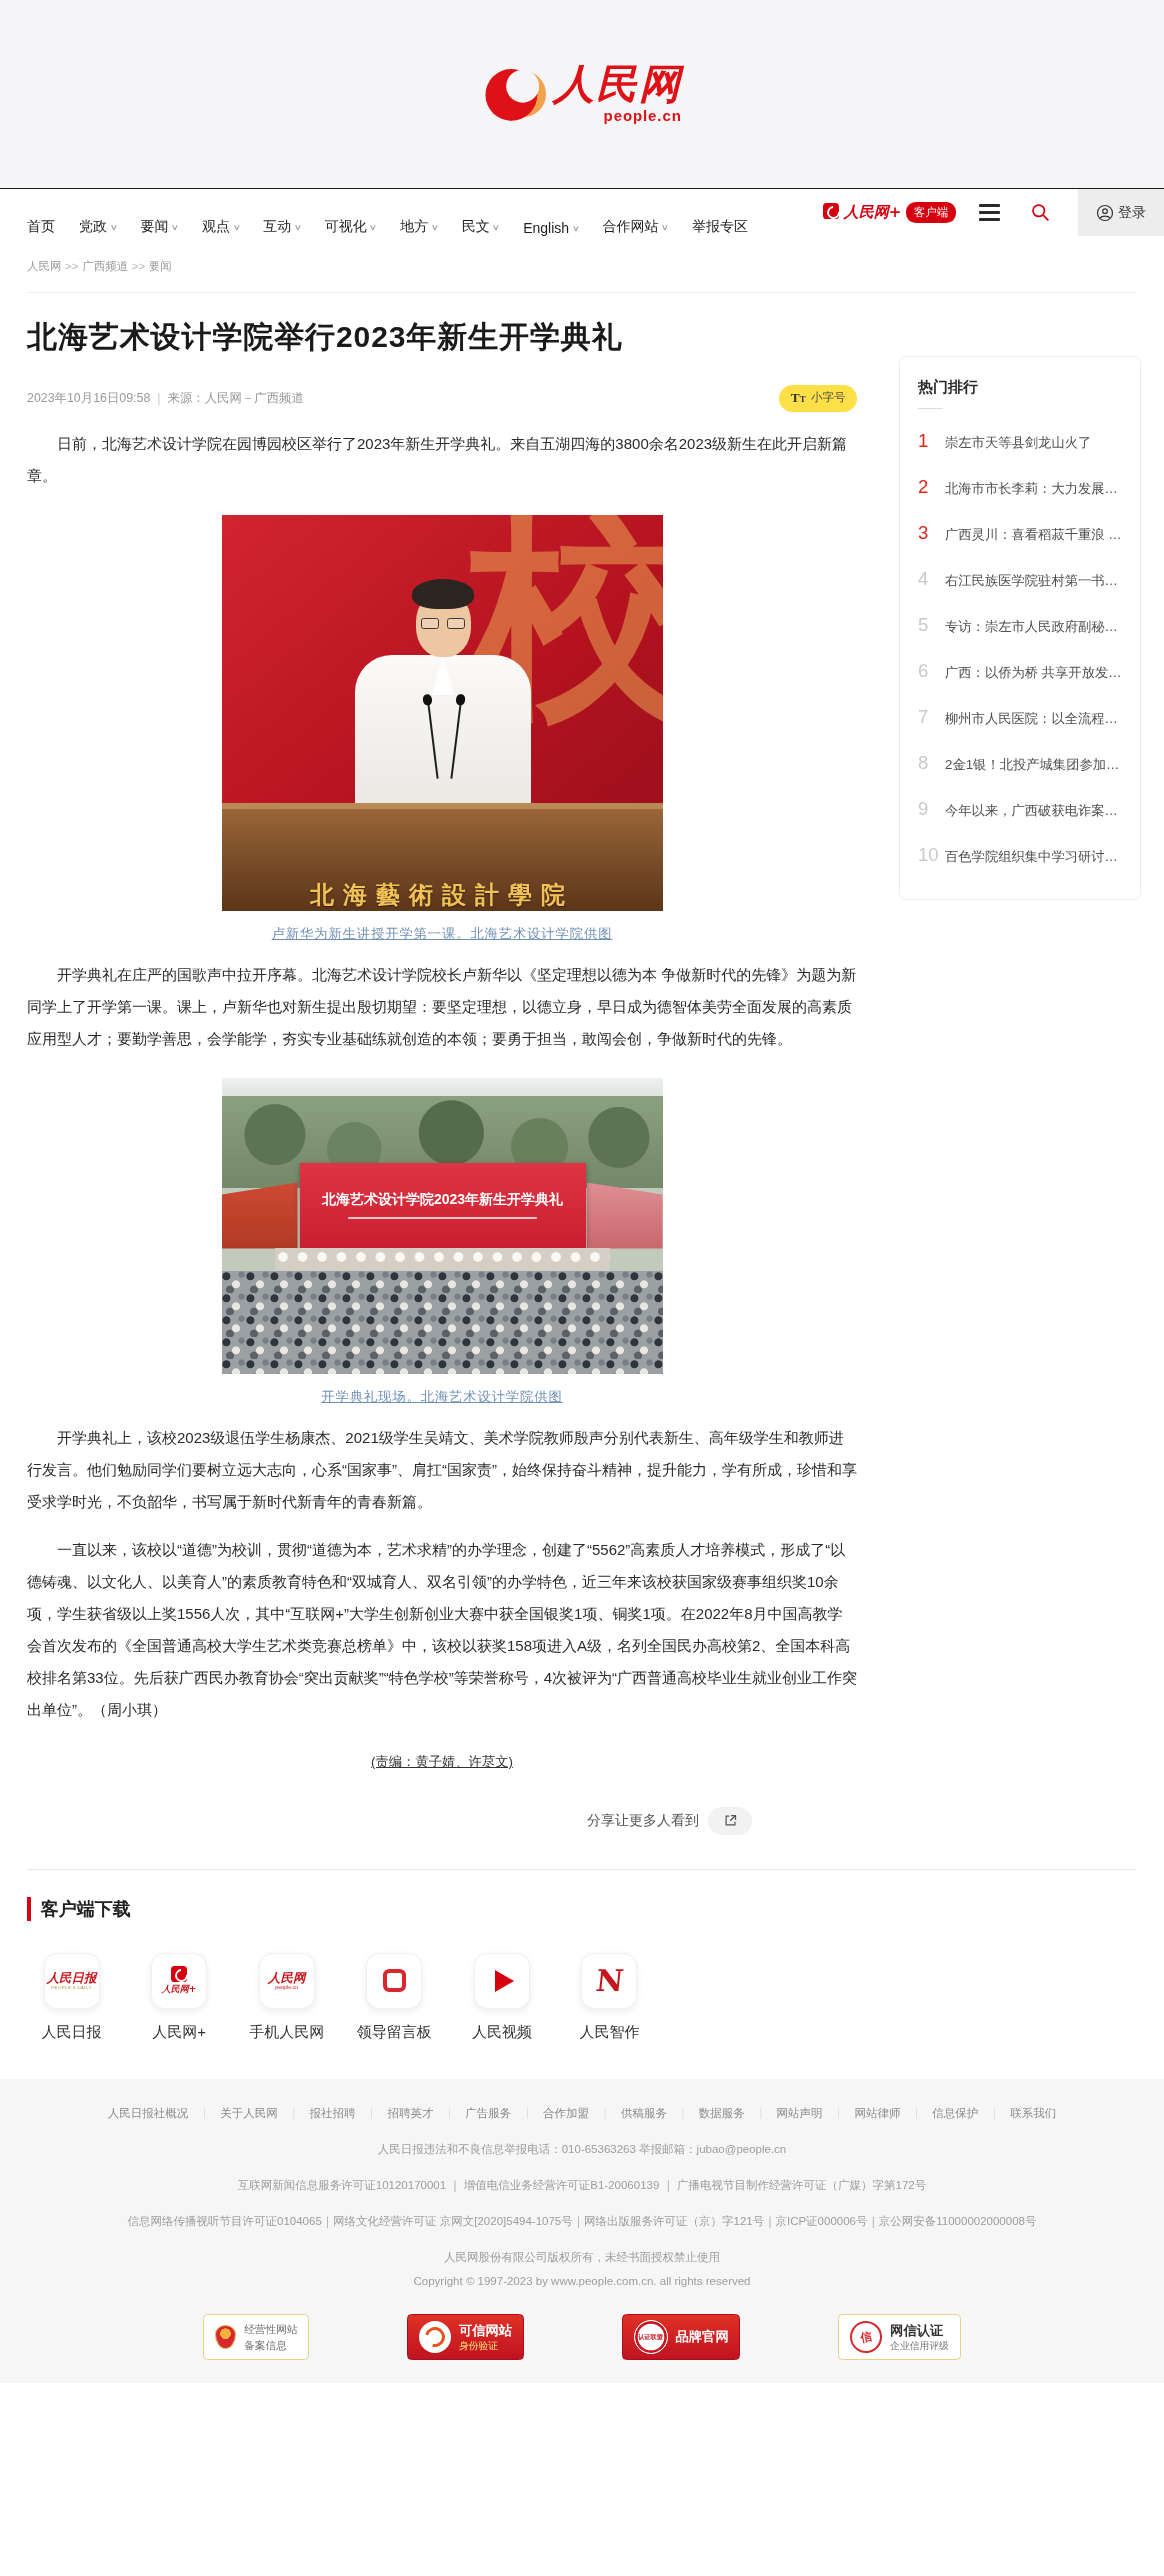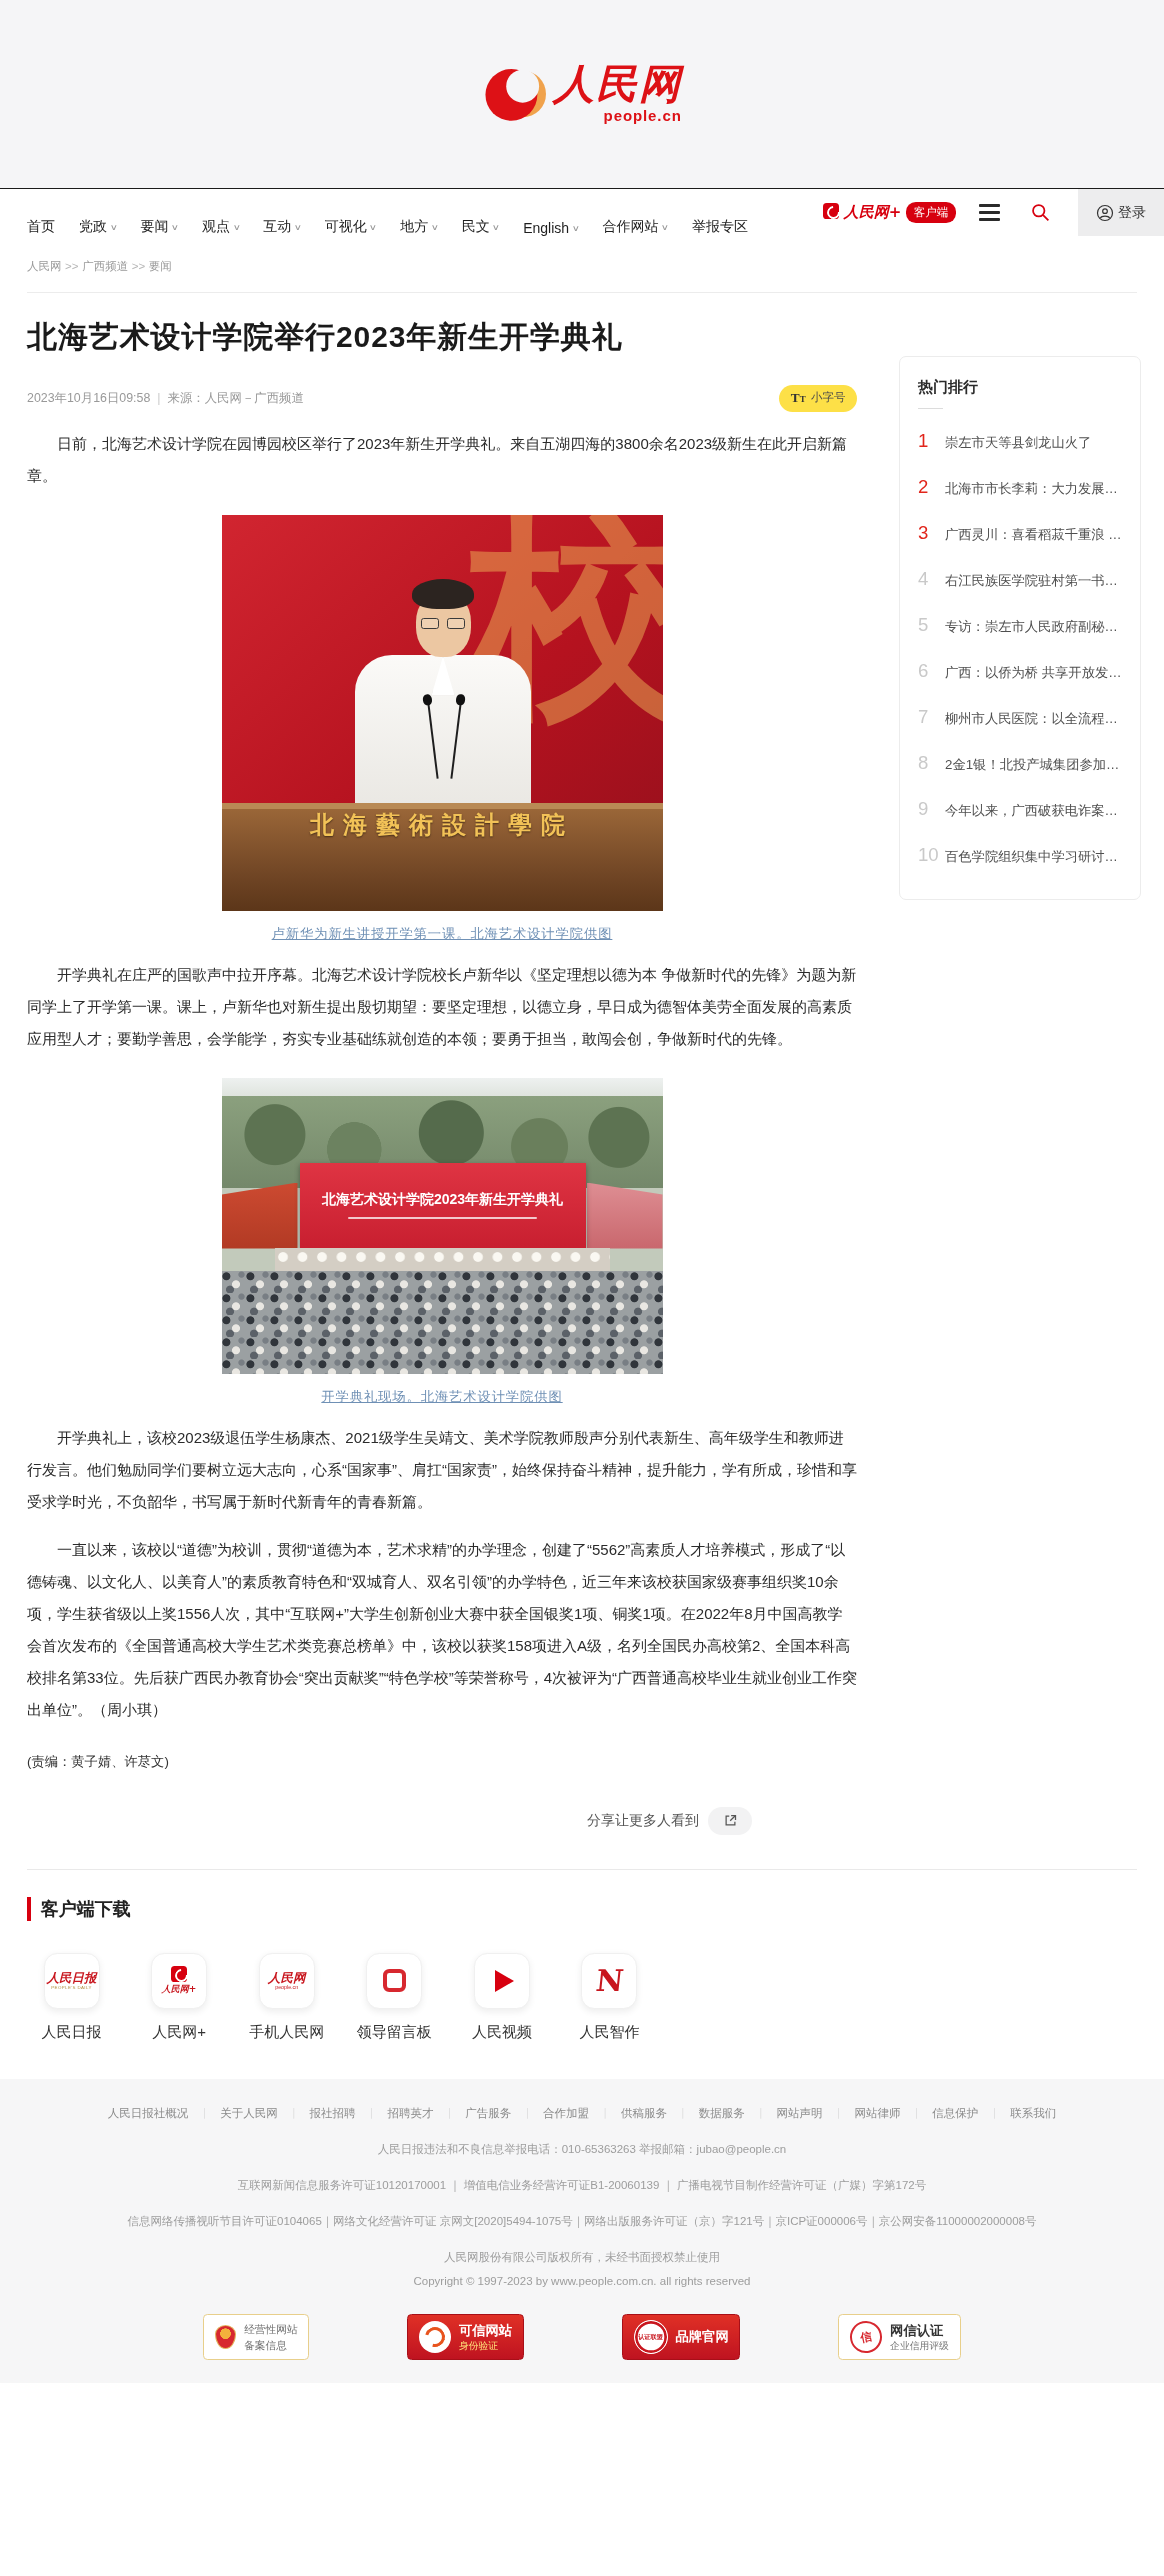--- a/index.html
+++ b/index.html
@@ -49,21 +49,21 @@
   .photo1 { height: 396px; background: linear-gradient(140deg, #d12530 0%, #b5121f 55%, #93101c 100%); }
   .p1-char { position: absolute; right: -27px; top: -49px; font-family: "DejaVu Serif", serif; font-size: 222px; color: rgba(244, 198, 94, 0.45); font-weight: bold; }
   .p1-head { position: absolute; left: 194px; top: 75px; width: 55px; height: 67px; background: #ecc7a2; border-radius: 48% 48% 44% 44%; }
   .p1-hair { position: absolute; left: 190px; top: 64px; width: 62px; height: 30px; background: #2c2420; border-radius: 50% 50% 40% 40%; }
   .p1-glasses { position: absolute; left: 199px; top: 103px; width: 44px; height: 11.5px; display: flex; justify-content: space-between; }
   .p1-glasses i { display: block; width: 18px; height: 11.5px; border: 1.8px solid #3a3a3a; border-radius: 2.7px; background: rgba(255,255,255,.18); }
   .p1-body { position: absolute; left: 133px; top: 140px; width: 176px; height: 160px; background: linear-gradient(#fbfaf8, #e9e7e2); border-radius: 37px 37px 0 0; }
   .p1-collar { position: absolute; left: 210px; top: 142px; width: 23px; height: 39px; background: #fff; clip-path: polygon(50% 0, 0 100%, 100% 100%); box-shadow: 0 0 0 0.9px #d9d6cf; }
   .p1-mic { position: absolute; width: 1.8px; height: 76px; background: #1e1e1e; top: 188px; }
   .p1-mic::after { content: ""; position: absolute; top: -9px; left: -3.6px; width: 9px; height: 10.7px; background: #111; border-radius: 45%; }
-  .p1-podium { position: absolute; left: 0; right: 0; bottom: 0; height: 108px; background: linear-gradient(#9a6638, #6d4323 70%, #5c3619); border-top: 6.2px solid #b98a55; display: flex; align-items: flex-start; justify-content: center; }
+  .p1-podium { position: absolute; left: 0; right: 0; bottom: 0; height: 108px; background: linear-gradient(#9a6638, #6d4323 70%, #5c3619); border-top: 6.2px solid #b98a55; display: flex; align-items: flex-end; justify-content: center; }
   .p1-podium-text { font-family: "DejaVu Serif", serif; font-weight: bold; font-size: 24px; color: #f2c257; letter-spacing: 9px; text-shadow: 0 0.9px 1.8px rgba(0,0,0,.5); }
   
   .photo2 { height: 296px; background: #c2cabb; }
   .p2-sky { position: absolute; top: 0; left: 0; right: 0; height: 30px; background: linear-gradient(#eef1f0, #d5dcd2); }
   .p2-trees { position: absolute; top: 18px; left: 0; right: 0; height: 92px;
     background:
       radial-gradient(circle at 12% 42%, #5d7352 30px, transparent 31px),
       radial-gradient(circle at 30% 58%, #6c8260 27px, transparent 27.5px),
       radial-gradient(circle at 52% 40%, #556b4c 32px, transparent 33px),
       radial-gradient(circle at 72% 55%, #6a7f5c 28px, transparent 29px),
@@ -78,21 +78,21 @@
   .p2-stage { position: absolute; left: 53px; right: 53px; top: 170px; height: 23px; background: #d4cec4;
     background-image: radial-gradient(circle at 8px 9px, #faf8f2 4.4px, transparent 5.3px); background-size: 19.5px 23px; }
   .p2-crowd { position: absolute; left: 0; right: 0; bottom: 0; height: 103px; background-color: #9ba0a2;
     background-image:
       radial-gradient(circle at 4.4px 5.3px, #30353b 3.6px, transparent 4.4px),
       radial-gradient(circle at 14px 13.3px, #e9e7e2 3.6px, transparent 4.4px),
       radial-gradient(circle at 8px 18.6px, #5b6168 3.6px, transparent 4.4px),
       radial-gradient(circle at 19.5px 3.6px, #787e84 2.7px, transparent 3.6px);
     background-size: 24px 22px; }
   
-  .editor-note { text-align: left; font-size: 13.3px; color: #333; margin: 27px 0 0; }
+  .editor-note { text-align: center; font-size: 13.3px; color: #333; margin: 27px 0 0; text-decoration: underline; }
   .share-row { display: flex; justify-content: flex-end; align-items: center; gap: 9px; padding-right: 105px; margin: 36px 0 34px; font-size: 14px; color: #555; }
   .share-pill { width: 44px; height: 28px; background: #f2f2f3; border-radius: 14px; display: flex; align-items: center; justify-content: center; cursor: pointer; }
   
   .side-col { position: absolute; top: 39px; right: 23px; width: 242px; margin-left: 48px; }
   .hot-box { border: 0.9px solid #ececec; border-radius: 7px; background: #fff; padding: 21px 18px 9px; }
   .hot-title { font-size: 15px; font-weight: bold; color: #2b2b2b; }
   .hot-underline { width: 25px; height: 1.8px; background: #dcdcdc; margin: 10.7px 0 21px; }
   .hot-item { display: flex; align-items: baseline; margin-bottom: 24px; cursor: pointer; }
   .hot-rank { width: 27px; flex: none; font-size: 18.6px; color: #c9c9c9; }
   .hot-rank.top { color: #e1251b; }

